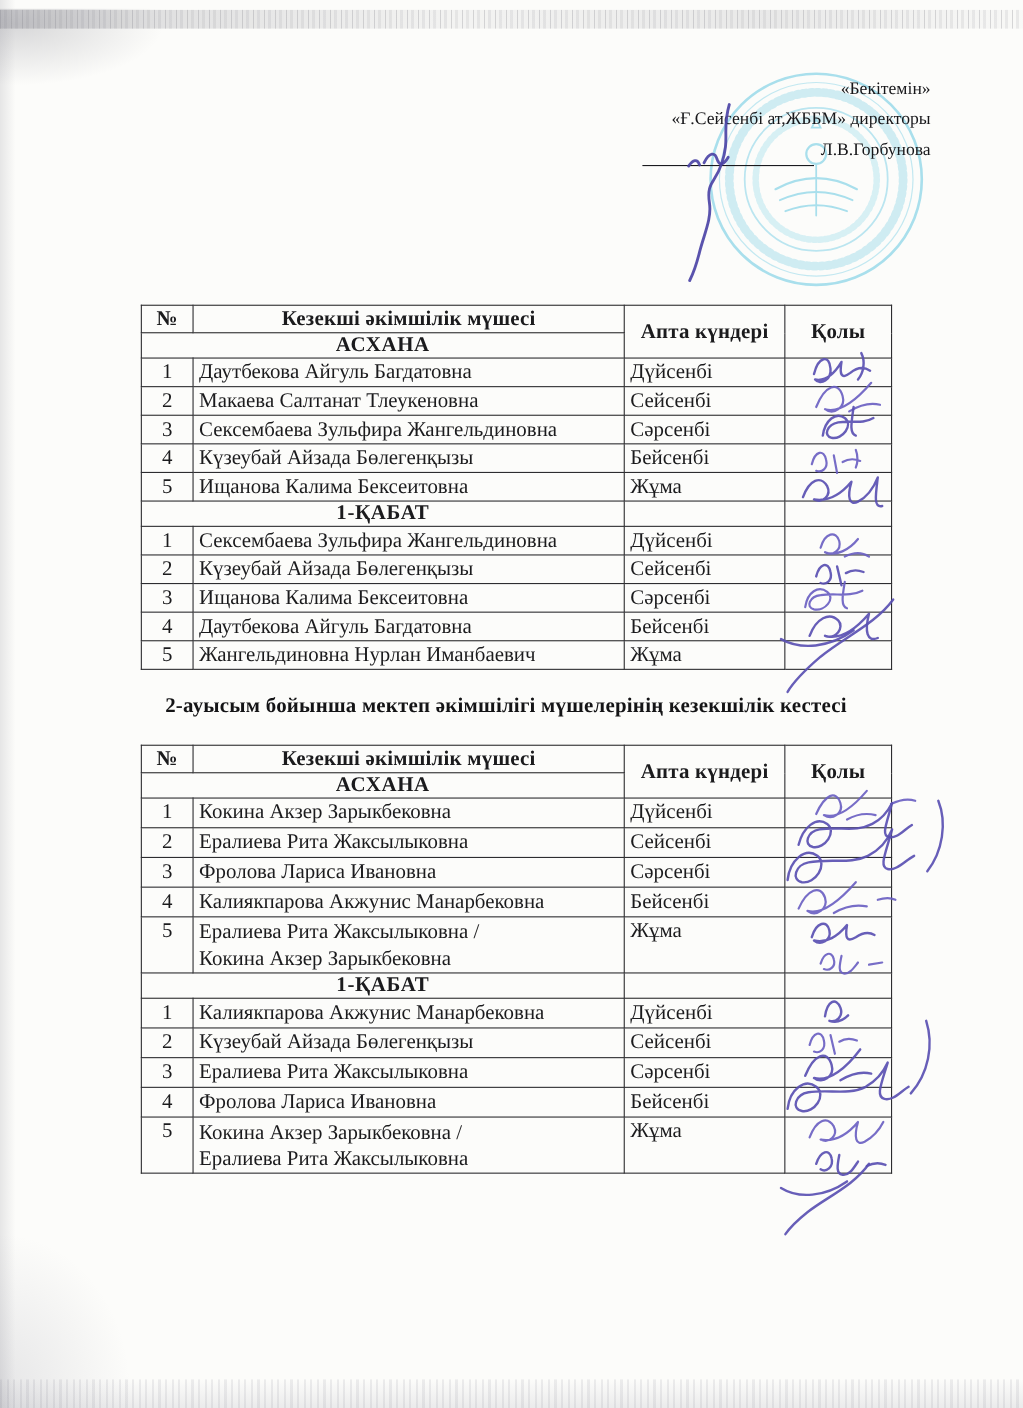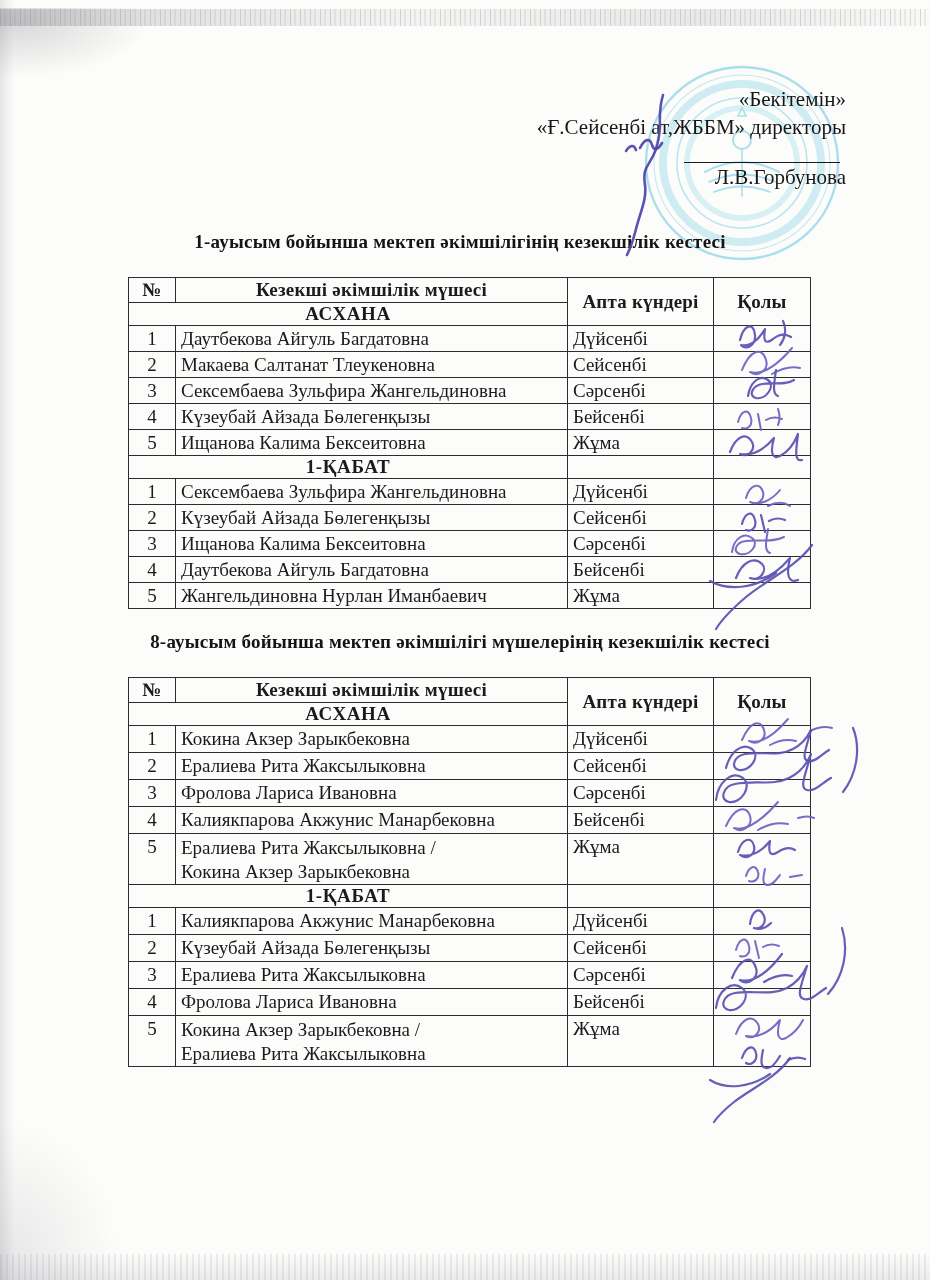--- a/index.html
+++ b/index.html
@@ -24,24 +24,24 @@
   .scan-left{position:absolute; top:0; bottom:0; left:0; width:14px;
     background:linear-gradient(90deg, rgba(140,140,150,.20), transparent);}
   .scan-bottom{position:absolute; bottom:0; left:0; right:0; height:26px;
     background:
       repeating-linear-gradient(90deg, rgba(120,120,135,.12) 0 2px, transparent 2px 6px),
       linear-gradient(0deg, rgba(130,130,145,.14), transparent);}
   .scan-corner-bl{position:absolute; bottom:0; left:0; width:120px; height:160px;
     background:radial-gradient(ellipse at 0% 90%, rgba(130,130,145,.18), transparent 70%);}
   
   .approval{
-    position:absolute; top:85px; right:84px; text-align:right;
-    font-size:21px; line-height:28px; color:#17171a; white-space:nowrap;
+    position:absolute; top:67px; right:84px; text-align:right;
+    font-size:16px; line-height:28px; color:#17171a; white-space:nowrap;
   }
-  .approval .row{display:flex; justify-content:flex-end; align-items:flex-end;flex-direction:column;}
+  .approval .row{display:flex; justify-content:flex-end; align-items:flex-end;}
   .sig-line{display:inline-block; width:156px; height:21px;
     border-bottom:1.7px solid #1a1a1e; margin-right:6px;}
   .date-line{display:inline-block; border-bottom:1.7px solid #1a1a1e; padding:0 6px;}
   .date-line .gap1{margin-right:30px;} .date-line .gap2{margin-right:40px;}
   
   .tbl-title{
     position:absolute; left:110px; width:700px; text-align:center;
     font-weight:bold; font-size:19px; letter-spacing:.2px; color:#141416;
   }
   #title1{top:231px;} #title2{top:631px;}
@@ -91,22 +91,21 @@
 
   <div class="approval">
     <div>«Бекітемін»</div>
     <div>«Ғ.Сейсенбі ат,ЖББМ» директоры</div>
     <div class="row">
       <span class="sig-line"></span>
       <span>Л.В.Горбунова</span>
     </div>
   </div>
 
-  <div class="tbl-title" id="title1">1-ауысым бойынша мектеп әкімшілігінің кезекшілік кестесі</div>
-  <div class="tbl-title" id="title2">8-ауысым бойынша мектеп әкімшілігі мүшелерінің кезекшілік кестесі</div>
+  <div class="tbl-title" id="title2">2-ауысым бойынша мектеп әкімшілігі мүшелерінің кезекшілік кестесі</div>
 
   <table class="duty-table" id="table1">
     <colgroup>
         <col style="width:47px">
         <col style="width:392px">
         <col style="width:146px">
         <col style="width:97px">
       </colgroup>
     <tbody>
         <tr style="height:25px">

